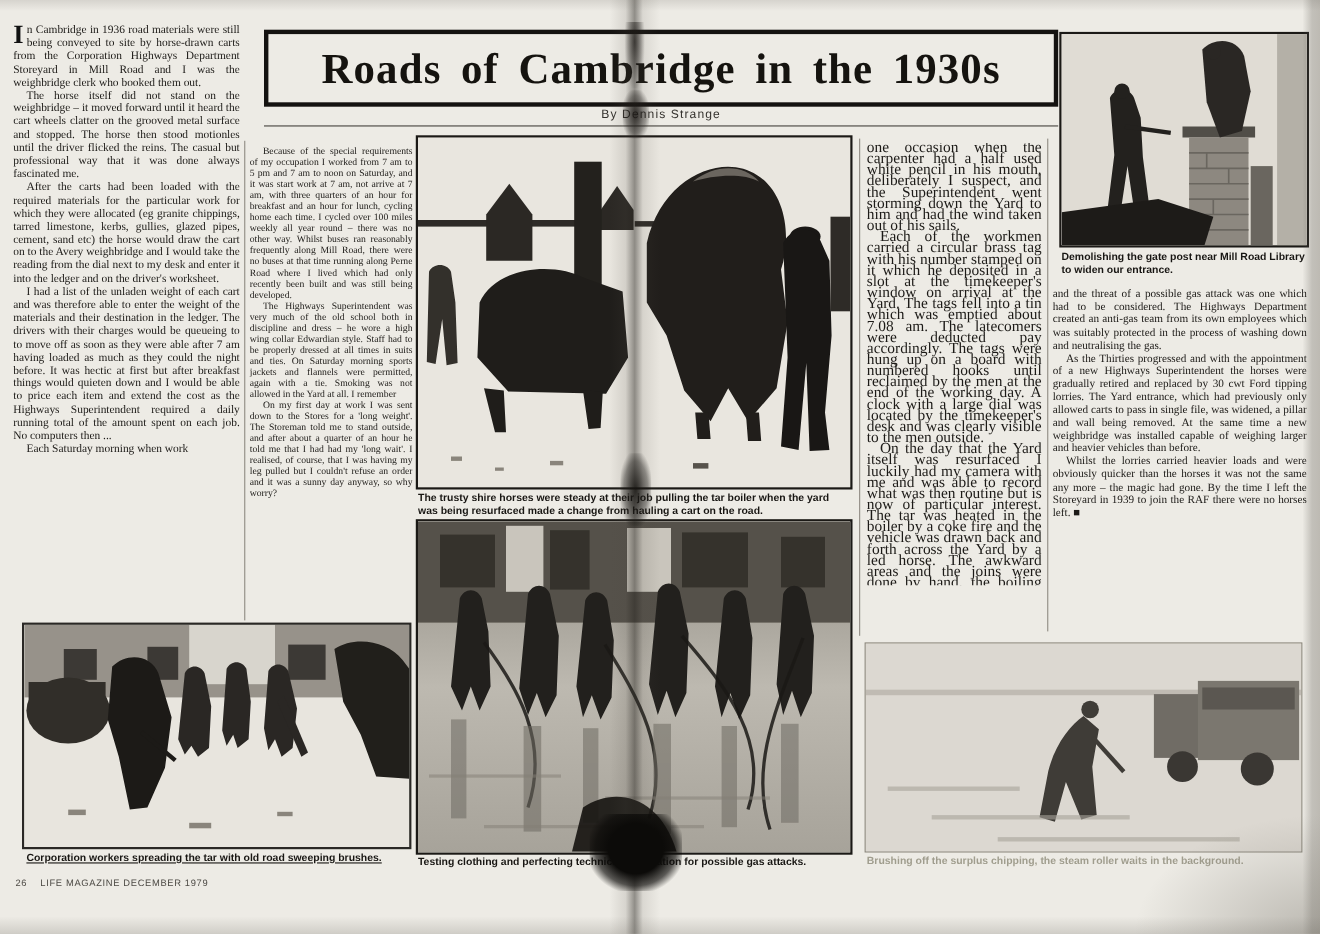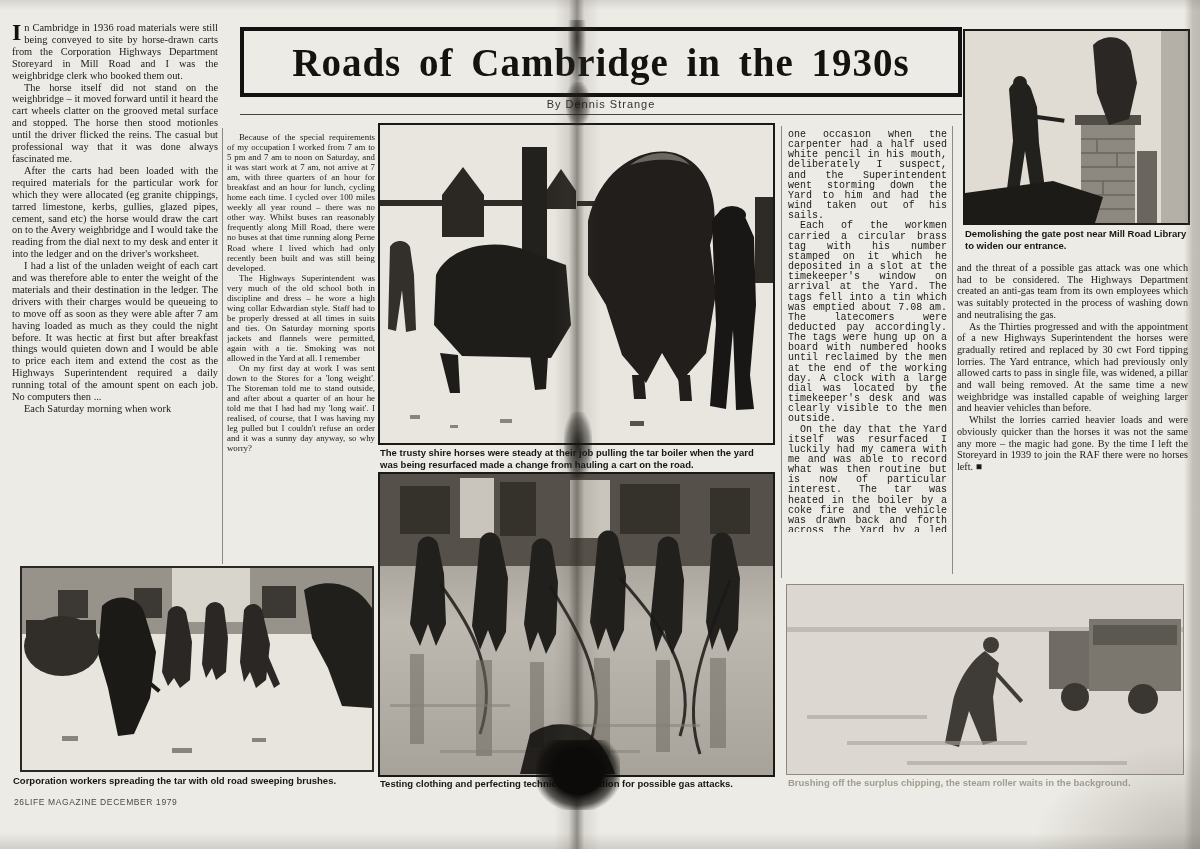--- a/index.html
+++ b/index.html
@@ -7,47 +7,47 @@
   .page{position:absolute;left:0;top:0;width:1200px;height:849px;background:#edebe5;}
   .abs{position:absolute;}
   
   .col{position:absolute;text-align:justify;color:#1c1a17;overflow:hidden;}
   .col p{margin:0;text-indent:12px;}
   .col p.cont{text-indent:0;}
   .c1{left:12px;top:22px;width:206px;height:545px;font-size:10.4px;line-height:11.9px;}
   .c1 p.first{text-indent:0;}
   .c1 p.first::first-letter{float:left;font-size:24px;line-height:19px;font-weight:bold;margin:1px 3px 0 0;color:#111;}
   .c2{left:227px;top:132px;width:148px;height:434px;font-size:8.8px;line-height:10.05px;}
-  .c3{left:788px;top:130px;width:159px;height:402px;font-size:10px;line-height:10.15px;font-family:Liberation Mono, monospace;}
+  .c3{left:788px;top:130px;width:159px;height:402px;font-size:14px;line-height:10.15px;}
   .c4{left:957px;top:262px;width:231px;height:312px;font-size:10.2px;line-height:11.7px;}
   
   .titlebox{left:240px;top:27px;width:714px;height:62px;border:4px solid #141210;display:flex;align-items:center;justify-content:center;background:#edebe5;}
   .titlebox h1{margin:0;font-size:39px;font-weight:bold;color:#15130f;letter-spacing:1px;word-spacing:7px;font-family:"Liberation Serif",serif;white-space:nowrap;}
   .byline{left:240px;top:93px;width:722px;height:21px;border-bottom:1.5px solid #45423d;display:flex;align-items:center;justify-content:center;font-family:"Liberation Sans",sans-serif;font-size:11px;color:#35322e;letter-spacing:1px;}
   
   .photo{position:absolute;border:2px solid #1b1916;background:#e6e3db;overflow:hidden;}
   .photo svg{display:block;width:100%;height:100%;}
   .ph-horses{left:378px;top:123px;width:393px;height:318px;}
   .ph-gas{left:378px;top:472px;width:393px;height:301px;}
   .ph-gatepost{left:963px;top:29px;width:223px;height:192px;}
   .ph-tar{left:20px;top:566px;width:350px;height:202px;border-color:#2a2825;}
   .ph-chipping{left:786px;top:584px;width:396px;height:189px;border:1px solid #8d897f;}
   .caption{position:absolute;font-family:"Liberation Sans",sans-serif;font-weight:bold;font-size:9.5px;line-height:11.6px;color:#18161300;color:#181613;}
   .cap-horses{left:380px;top:447px;width:393px;}
   .cap-gas{left:380px;top:778px;width:393px;}
   .cap-gatepost{left:965px;top:228px;width:225px;}
-  .cap-tar{left:13px;top:775px;width:350px;}
+  .cap-tar{left:24px;top:775px;width:350px;text-decoration:underline;}
   .cap-chipping{left:788px;top:777px;width:396px;color:#93907f;opacity:.85;}
   
   .vrule{position:absolute;width:1px;background:#8e8a82;}
   .vr1{left:222px;top:128px;height:436px;}
   .vr2{left:781px;top:126px;height:452px;}
   .vr3{left:952px;top:126px;height:448px;}
   
-  .footer{left:14px;top:797px;font-family:"Liberation Sans",sans-serif;font-size:8.5px;color:#4d4a45;letter-spacing:.6px;display:flex;}
+  .footer{left:14px;top:797px;font-family:"Liberation Sans",sans-serif;font-size:8.5px;color:#4d4a45;letter-spacing:.6px;display:flex;gap:12px;}
   
   .fold{left:554px;top:0;width:46px;height:849px;pointer-events:none;
     background:linear-gradient(90deg,rgba(80,75,68,0) 0%,rgba(80,75,68,.14) 32%,rgba(42,39,34,.48) 50%,rgba(80,75,68,.12) 66%,rgba(80,75,68,0) 100%);}
   .stain{pointer-events:none;}
   .stain-big{left:536px;top:740px;width:84px;height:70px;
     background:radial-gradient(ellipse at 50% 45%,#0c0b09 0%,#0c0b09 42%,rgba(12,11,9,.65) 62%,rgba(12,11,9,0) 76%);}
   .stain-mid{left:564px;top:412px;width:28px;height:66px;
     background:radial-gradient(ellipse at 50% 50%,rgba(20,18,15,.85) 0%,rgba(20,18,15,.4) 55%,rgba(20,18,15,0) 78%);}
   .stain-top{left:566px;top:82px;width:24px;height:44px;
     background:radial-gradient(ellipse at 50% 50%,rgba(25,22,19,.8) 0%,rgba(25,22,19,.35) 55%,rgba(25,22,19,0) 78%);}

